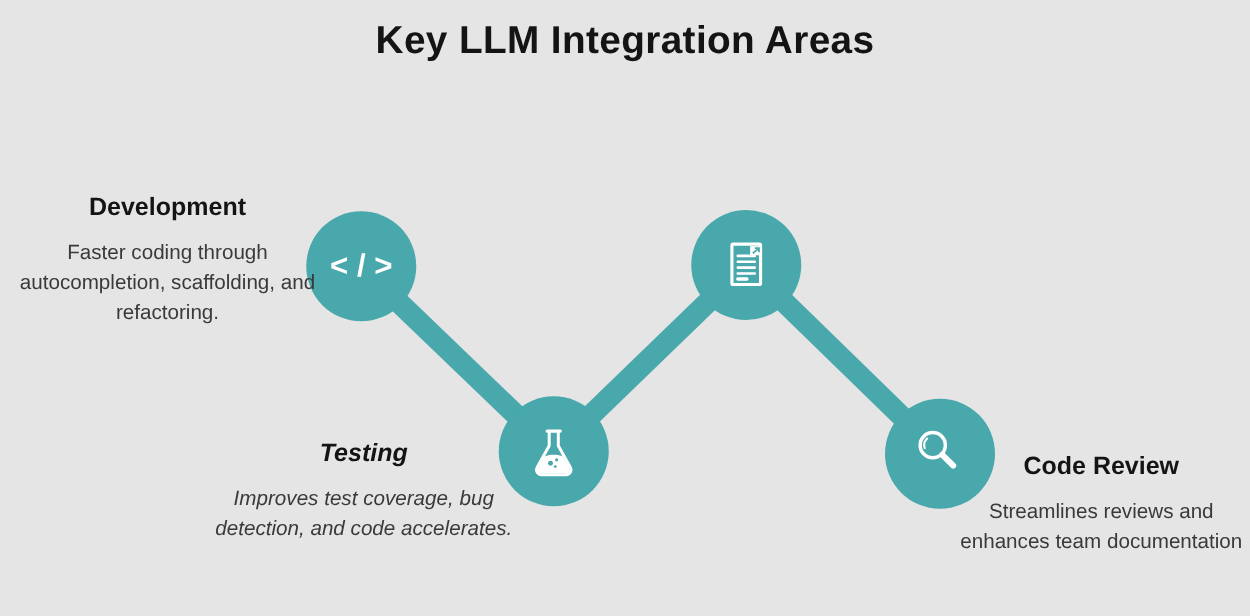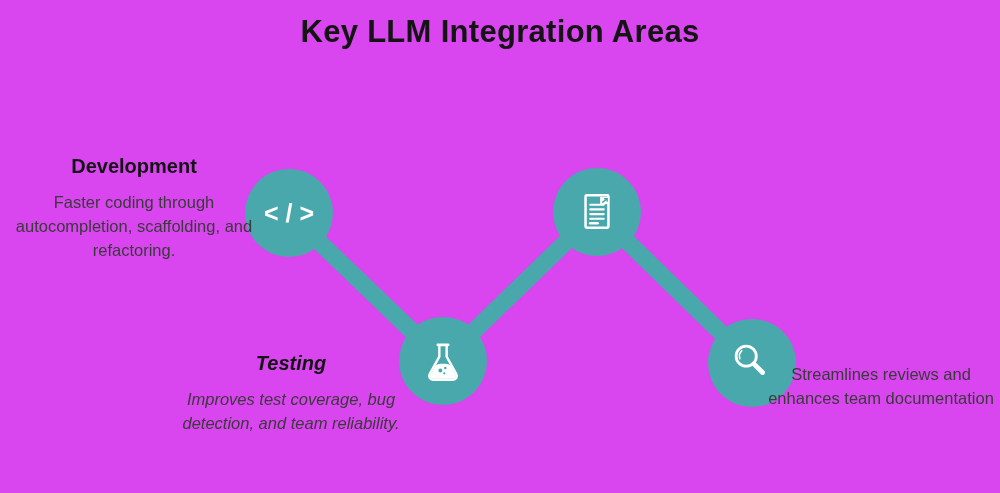--- a/index.html
+++ b/index.html
@@ -1,19 +1,19 @@
 <!DOCTYPE html>
 <html><head>
 <meta charset="utf-8">
 <style>
   html,body{margin:0;padding:0;background:#ffffff;}
   .canvas{
     position:relative;
     width:1000px;height:493px;
-    background:#d946ef;
+    background:#e5e5e5;
     overflow:hidden;
     font-family:"Liberation Sans", sans-serif;
   }
   .page-title{
     position:absolute;left:0;top:14px;width:100%;
     margin:0;text-align:center;
     font-size:31px;font-weight:700;color:#141414;
     letter-spacing:.3px;
   }
   .connectors{position:absolute;left:0;top:0;}
@@ -86,21 +86,22 @@
     </svg>
   </div>
 
   <div class="tb" id="t-dev">
     <h2>Development</h2>
     <p>Faster coding through autocompletion, scaffolding, and refactoring.</p>
   </div>
 
   <div class="tb" id="t-test">
     <h2>Testing</h2>
-    <p>Improves test coverage, bug detection, and team reliability.</p>
+    <p>Improves test coverage, bug detection, and code accelerates.</p>
   </div>
 
 
   <div class="tb" id="t-rev">
+    <h2>Code Review</h2>
     <p>Streamlines reviews and enhances team documentation</p>
   </div>
 
 </div>
 
 </body></html>

